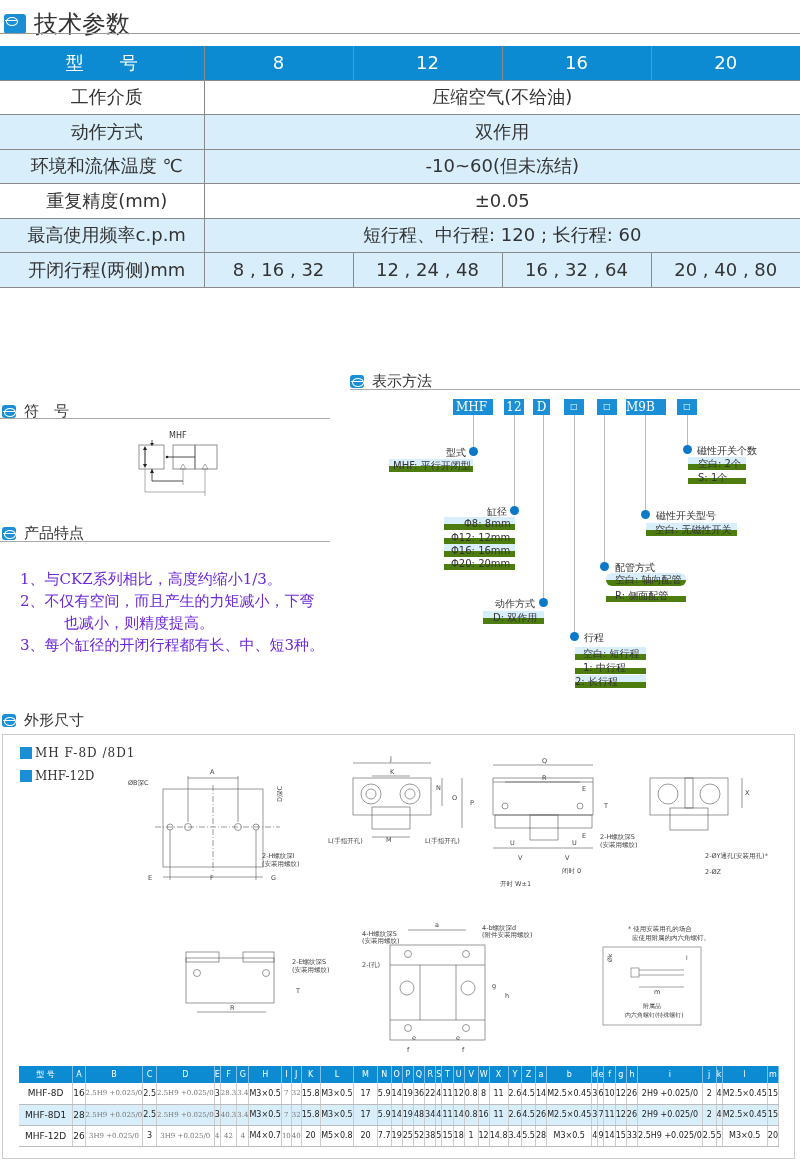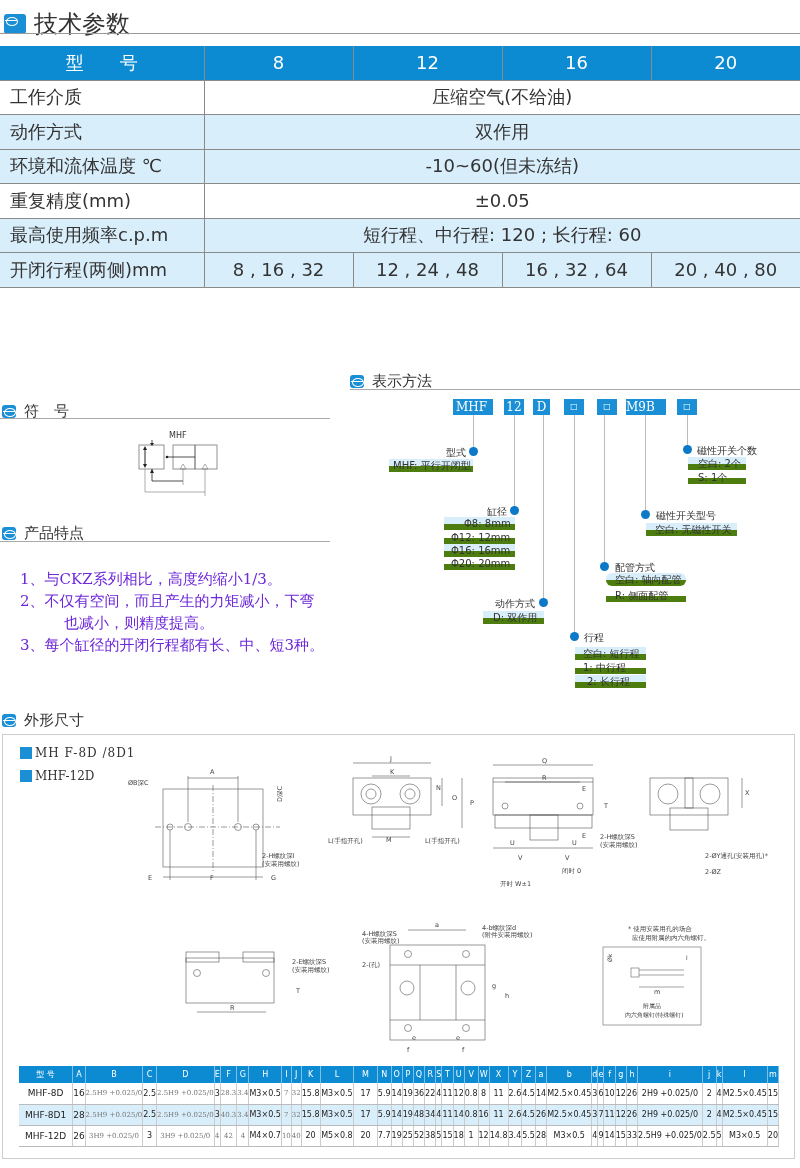--- a/index.html
+++ b/index.html
@@ -8,21 +8,21 @@
   .sec-icon { width: 14px; height: 13px; background: #1a8fd6; border-radius: 3px; position: relative; flex: none; }
   .sec-icon::before { content: ""; position: absolute; left: 2px; top: 3px; width: 10px; height: 7px; border: 1px solid #fff; border-radius: 50%; }
   .sec-icon::after { content: ""; position: absolute; left: 1px; top: 6px; width: 12px; height: 1px; background: #fff; }
   .sec-title { font-family: "DejaVu Serif", "Liberation Serif", serif; color: #333; margin-left: 8px; }
   .rule { position: absolute; height: 1px; background: #999; }
 
   
   table.spec { position: absolute; left: 0; top: 46px; width: 800px; border-collapse: collapse; font-size: 18px; }
   table.spec td, table.spec th { height: 34.5px; border-bottom: 1px solid #8a8a8a; border-right: 1px solid #8a8a8a; text-align: center; font-weight: normal; }
   table.spec th { background: #0c8bd3; color: #fff; height: 34px; }
-  table.spec td.lbl { text-align: left; padding-left: 10px; width: 204px; }
+  table.spec td.lbl { text-align: center; padding-left: 10px; width: 204px; }
   table.spec tr.alt td { background: #d9eefb; }
   table.spec td:last-child, table.spec th:last-child { border-right: none; }
 
   .features { position: absolute; left: 20px; top: 568px; font-family: "DejaVu Serif", "Liberation Serif", serif; font-size: 15px; color: #6d28d9; line-height: 22px; }
   .features .indent { padding-left: 44px; }
 
   
   .code { position: absolute; top: 399px; height: 16px; background: #1a8fd6; color: #fff; font-family: "DejaVu Serif", "Liberation Serif", serif; font-size: 12px; line-height: 16px; text-align: center; }
   .vline { position: absolute; width: 1px; background: #bbb; }
   .dot { position: absolute; width: 9px; height: 9px; border-radius: 50%; background: #0c78c8; }
@@ -168,21 +168,21 @@
 <div class="obox" style="left:444px;top:557px;width:71px;padding-left:7px;">Φ20: 20mm</div>
 
 <div class="olbl" style="left:495px;top:597px;">动作方式</div>
 <div class="dot" style="left:539px;top:598px;"></div>
 <div class="obox blue" style="left:483px;top:611px;width:61px;padding-left:10px;">D: 双作用</div>
 
 <div class="dot" style="left:570px;top:632px;"></div>
 <div class="olbl" style="left:584px;top:631px;">行程</div>
 <div class="obox blue" style="left:575px;top:647px;width:71px;padding-left:8px;">空白: 短行程</div>
 <div class="obox" style="left:575px;top:661px;width:71px;padding-left:8px;">1: 中行程</div>
-<div class="obox blue" style="left:575px;top:675px;width:71px;padding-left:12px;">2: 长行程</div>
+<div class="obox blue" style="left:575px;top:675px;width:71px;padding-left:0;">2: 长行程</div>
 
 <div class="dot" style="left:600px;top:562px;"></div>
 <div class="olbl" style="left:615px;top:561px;">配管方式</div>
 <div class="obox blue" style="left:606px;top:573px;width:80px;padding-left:9px;border-radius:6px;">空白: 轴向配管</div>
 <div class="obox" style="left:606px;top:589px;width:80px;padding-left:9px;">R: 侧面配管</div>
 
 <div class="dot" style="left:641px;top:510px;"></div>
 <div class="olbl" style="left:656px;top:509px;">磁性开关型号</div>
 <div class="obox blue" style="left:646px;top:523px;width:91px;padding-left:9px;">空白: 无磁性开关</div>
 

